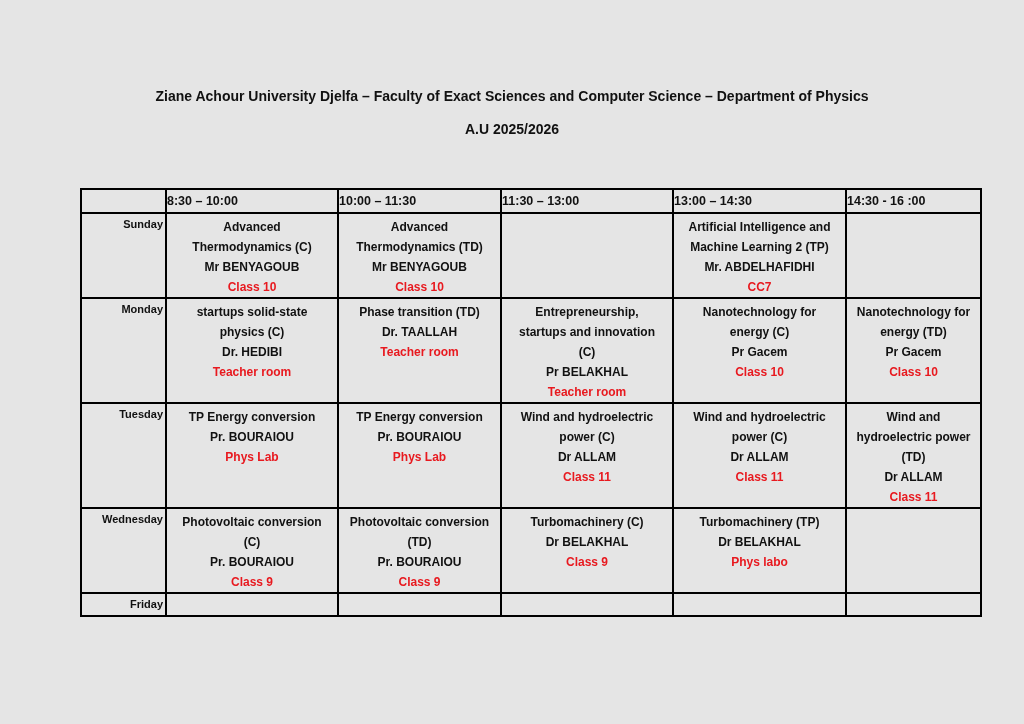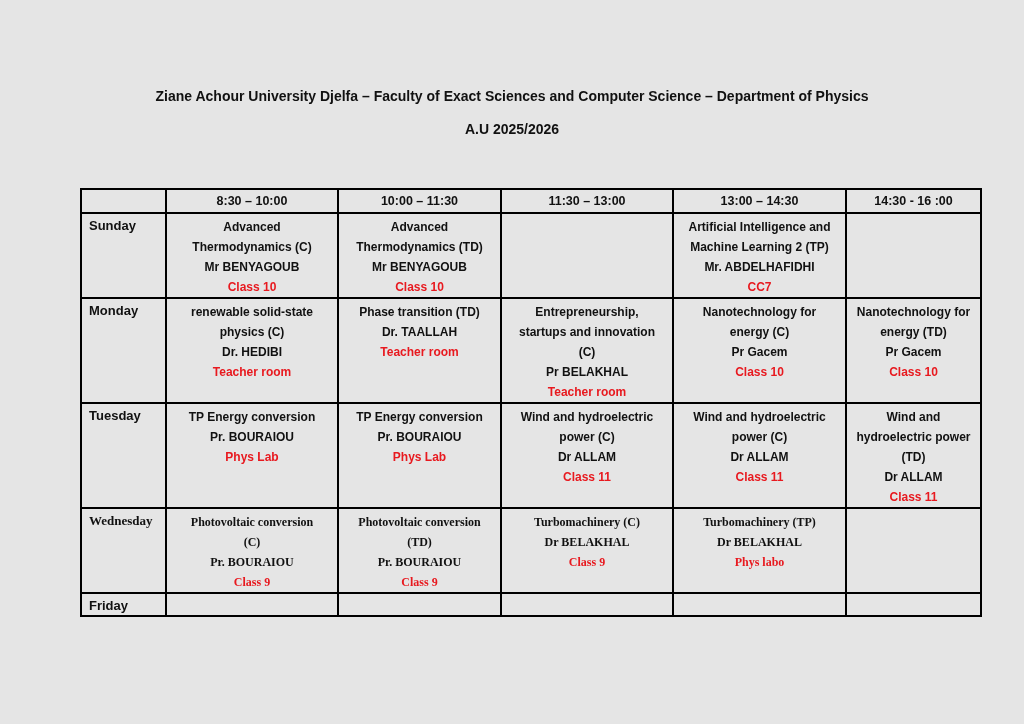--- a/index.html
+++ b/index.html
@@ -53,45 +53,45 @@
   }
   table.timetable th, table.timetable td {
     border: 2px solid #000000;
     font-weight: bold;
     vertical-align: top;
     overflow: visible;
   }
   table.timetable thead th {
     height: 24px;
     font-size: 12.5px;
-    text-align: center;
+    text-align: left;
     vertical-align: middle;
     padding: 0;
   }
   td.day-cell {
-    font-size: 13px;
-    text-align: left;
+    font-size: 11px;
+    text-align: right;
     padding: 4px 2px 0 7px;
     white-space: nowrap;
   }
   td.course-cell {
     font-size: 12px;
     text-align: center;
     padding-top: 3px;
     margin-top: 44px;
   }
   td.course-cell .line {
     line-height: 20px;
     white-space: nowrap;
   }
   td.course-cell .line.red { color: var(--red, #e8191f); }
   tbody tr:nth-child(1) td { height: 84px; }
   tbody tr:nth-child(2) td { height: 104px; }
   tbody tr:nth-child(3) td { height: 105px; }
-  tbody tr:nth-child(4) td { height: 84px; font-family: Liberation Serif, serif; }
+  tbody tr:nth-child(4) td { height: 84px; }
   tbody tr:nth-child(5) td { height: 23px; }
 </style>
 </head>
 <body>
 
 <div class="doc">
   <div class="inst-line">Ziane Achour University Djelfa – Faculty of Exact Sciences and Computer Science – Department of Physics</div>
   <div class="year-line">A.U 2025/2026</div>
 
   <table class="timetable">
@@ -133,21 +133,21 @@
             <div class="line">Artificial Intelligence and</div>
             <div class="line">Machine Learning 2 (TP)</div>
             <div class="line">Mr. ABDELHAFIDHI</div>
             <div class="line red">CC7</div>
           </td>
           <td class="course-cell"></td>
         </tr>
         <tr>
           <td class="day-cell">Monday</td>
           <td class="course-cell">
-            <div class="line">renewable solid-state</div>
+            <div class="line">startups solid-state</div>
             <div class="line">physics (C)</div>
             <div class="line">Dr. HEDIBI</div>
             <div class="line red">Teacher room</div>
           </td>
           <td class="course-cell">
             <div class="line">Phase transition (TD)</div>
             <div class="line">Dr. TAALLAH</div>
             <div class="line red">Teacher room</div>
           </td>
           <td class="course-cell">

